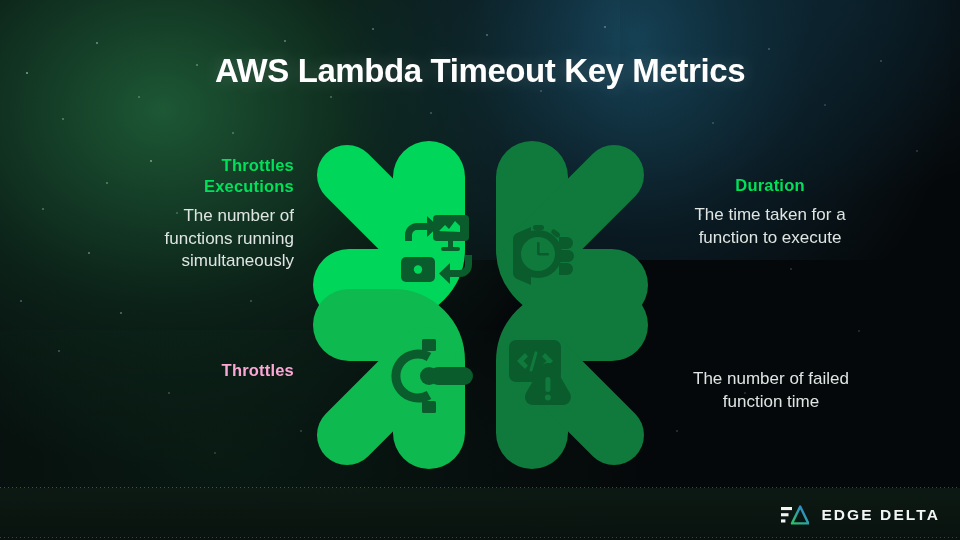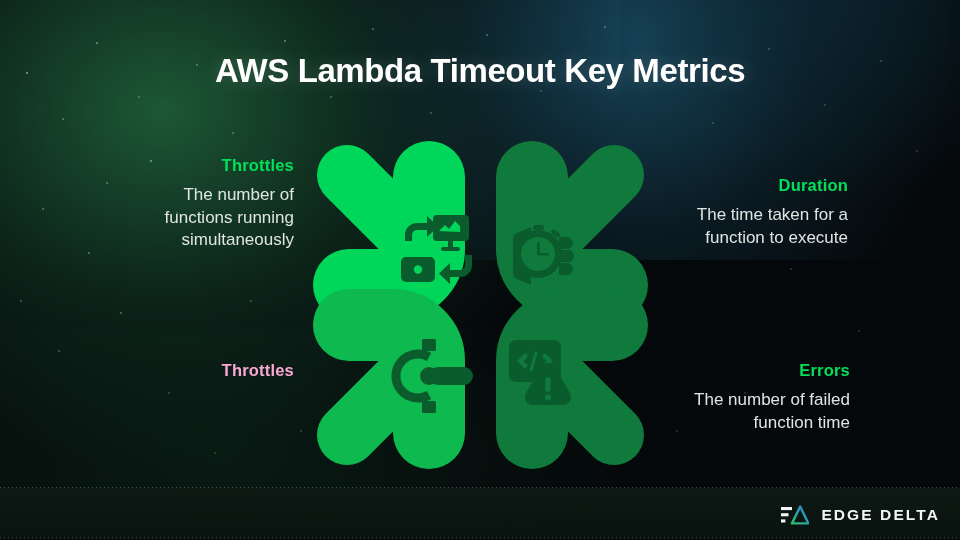--- a/index.html
+++ b/index.html
@@ -59,21 +59,21 @@
   .label-block .metric-name {
     font-size:16.5px; font-weight:bold; letter-spacing:0.2px;
     line-height:1.28;
   }
   .label-block .metric-desc {
     margin-top:8px;
     font-size:17px; line-height:1.33;
     color:#dfe5e3;
   }
   .lb-left { text-align:right; }
-  .lb-right { text-align:right; }
+  .lb-right { text-align:center;margin-left:12px; }
 
   #lb-concurrent { left:120px; top:155px;  width:174px; }
   #lb-throttles  { left:120px; top:360px;  width:174px; }
   #lb-duration   { left:668px; top:175px;  width:180px; }
   #lb-errors     { left:668px; top:360px;  width:182px; }
 
   
   #footer-band {
     position:absolute; left:0; top:488px; width:960px; height:52px;
     background:linear-gradient(180deg, rgba(13,26,20,0.95) 0%, rgba(9,18,14,0.98) 100%);
@@ -248,35 +248,35 @@
         <path d="M228 226 a8 8 0 0 1 13.8 0 l15 26 a8 8 0 0 1 -6.9 12 h-30 a8 8 0 0 1 -6.9 -12 z"></path>
         <rect x="232.4" y="236" width="5" height="15" rx="2.5" fill="#0f7a3c"></rect>
         <circle cx="234.9" cy="256.5" r="3" fill="#0f7a3c"></circle>
       </g>
     </svg>
   </div>
 
   <div class="label-block lb-left" id="lb-concurrent">
     <div class="metric-name" style="color:#00e05a">
       <div>Throttles</div>
+      <div>Executions</div>
     </div>
     <div class="metric-desc">The number of functions running simultaneously</div>
   </div>
 
   <div class="label-block lb-right" id="lb-duration">
     <div class="metric-name" style="color:#00e05a">Duration</div>
     <div class="metric-desc">The time taken for a function to execute</div>
   </div>
 
   <div class="label-block lb-left" id="lb-throttles">
     <div class="metric-name" style="color:#f9a8d4">Throttles</div>
   </div>
 
   <div class="label-block lb-right" id="lb-errors">
-    <div class="metric-name" style="color:#00e05a">Errors</div>
     <div class="metric-desc">The number of failed function time</div>
   </div>
 
   <div id="footer-band"></div>
   <div id="footer-divider"></div>
   <div id="footer-divider-b"></div>
 
   <div id="logo">
     <svg id="logo-mark" viewBox="0 0 28 22">
       <defs>

